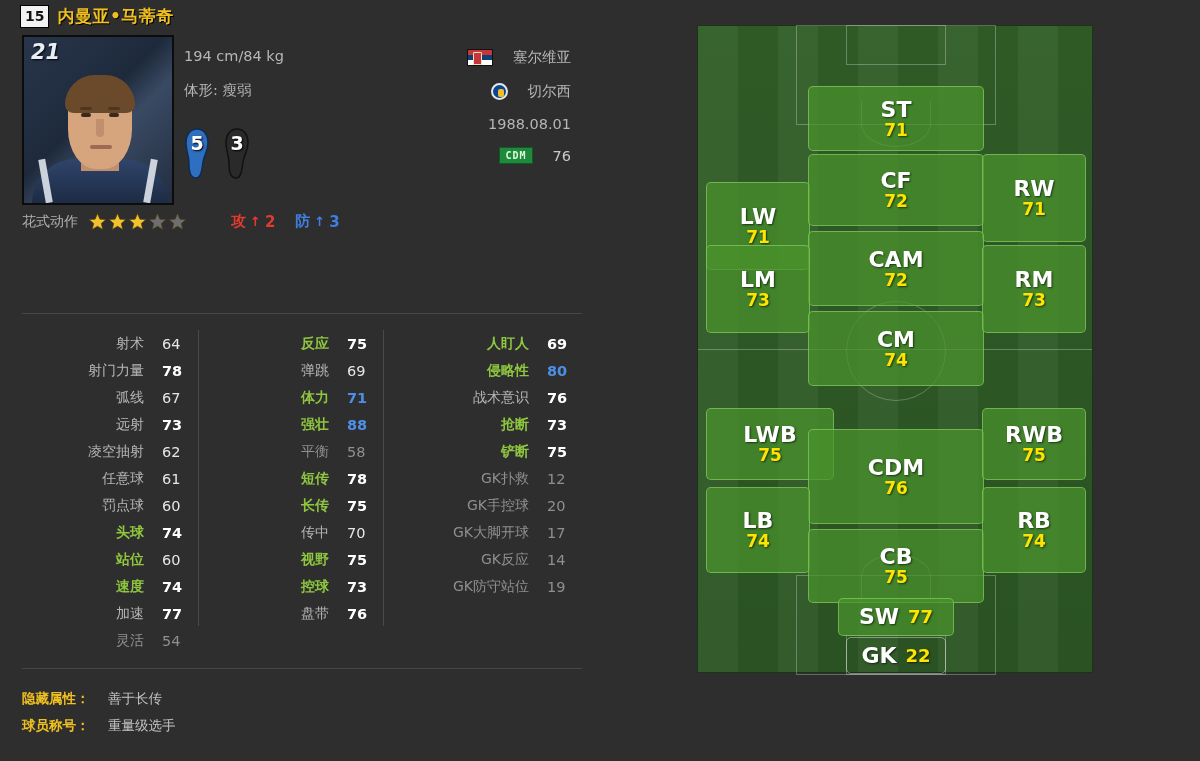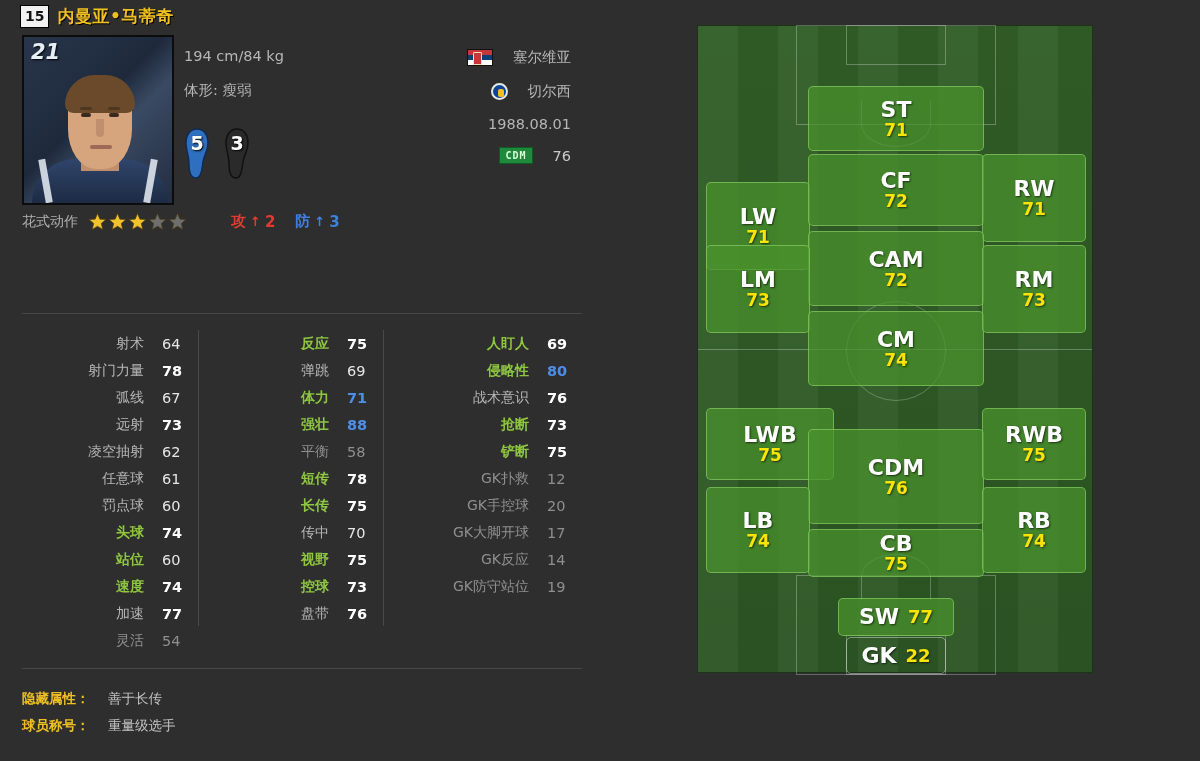--- a/index.html
+++ b/index.html
@@ -463,21 +463,21 @@
         <span class="v">76</span>
       </div>
     <div class="cell" style="left:284px;top:382px;width:104px;height:72px;">
         <span class="p">RWB</span>
         <span class="v">75</span>
       </div>
     <div class="cell" style="left:8px;top:461px;width:104px;height:86px;">
         <span class="p">LB</span>
         <span class="v">74</span>
       </div>
-    <div class="cell" style="left:110px;top:503px;width:176px;height:48px;">
+    <div class="cell" style="left:110px;top:503px;width:176px;height:74px;">
         <span class="p">CB</span>
         <span class="v">75</span>
       </div>
     <div class="cell" style="left:284px;top:461px;width:104px;height:86px;">
         <span class="p">RB</span>
         <span class="v">74</span>
       </div>
     <div class="cell inline" style="left:140px;top:572px;width:116px;height:38px;">
         <span class="p">SW</span>
         <span class="v">77</span>

